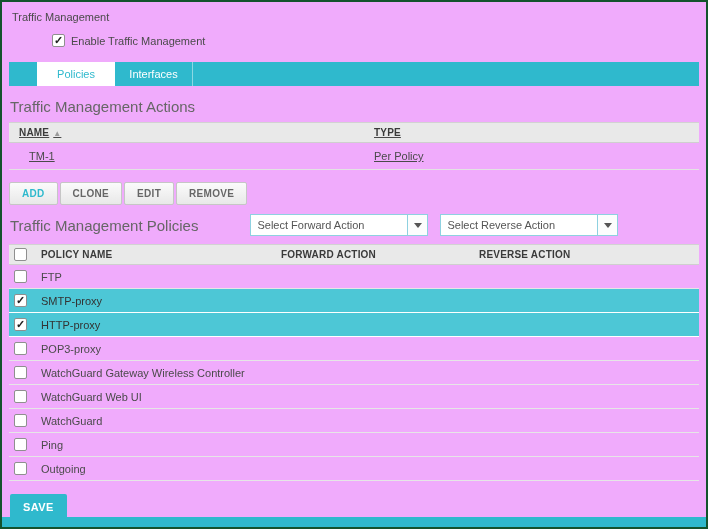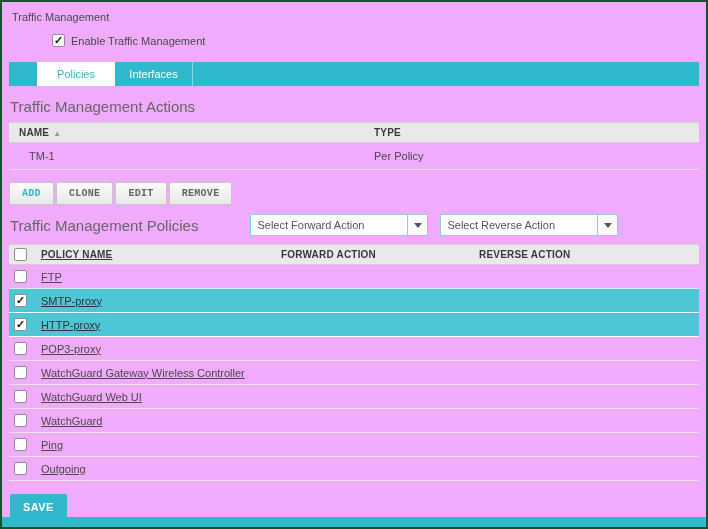--- a/index.html
+++ b/index.html
@@ -24,41 +24,41 @@
   .tabbar{margin:15px 7px 0 7px;height:24px;background:var(--accent);display:flex;align-items:stretch;padding-left:8px;}
   .tab{
     min-width:78px;padding:0 14px;display:flex;align-items:center;justify-content:center;
     color:#fff;font-size:11px;cursor:pointer;border-right:1px solid rgba(255,255,255,.45);
   }
   .tab:first-child{border-left:1px solid rgba(255,255,255,.45);margin-left:20px;}
   .tab.active{background:#fff;color:var(--accent);border-right-color:transparent;border-left-color:transparent;}
   
   .section-title{font-size:15px;font-weight:400;color:#666;margin:12px 0 7px 8px;}
   
-  .atable{margin:0 7px;font-size:11px;}
+  .atable{margin:0 7px;font-size:11px;text-decoration:underline;}
   .ahead{
     display:grid;grid-template-columns:355px 1fr;height:21px;align-items:center;
     background:#e9e9e9;border-top:1px solid #d2d2d2;border-bottom:1px solid #cfcfcf;
     font-size:10px;font-weight:bold;color:#3a3a3a;letter-spacing:.2px;
   }
   .ah-name{padding-left:10px;}
   .ah-type{padding-left:10px;}
   .sort{font-size:8px;color:#9a9a9a;margin-left:4px;font-weight:normal;}
   .arow{
     display:grid;grid-template-columns:355px 1fr;height:27px;align-items:center;
     border-bottom:1px solid #e3e3e3;cursor:pointer;
   }
   .a-name{padding-left:20px;}
   .a-type{padding-left:10px;}
   
   .toolbar{margin:12px 7px 0 7px;display:flex;gap:2px;}
   .btn{
     height:23px;padding:0 12px;font-size:10px;font-weight:bold;letter-spacing:.3px;color:#666;
     background:linear-gradient(#fbfbfb,#e8e8e8);border:1px solid #c6c6c6;border-radius:2px;
-    font-family:Liberation Mono, monospace;cursor:pointer;
+    font-family:Liberation Sans, sans-serif;cursor:pointer;
   }
   .btn.primary{color:var(--accent);}
   
   .pol-head-row{display:flex;align-items:center;margin:9px 7px 0 7px;}
   .pol-head-row .section-title{margin:0 0 0 1px;flex:none;}
   .select{
     width:178px;height:22px;margin-left:52px;border:1px solid #8ed1e0;background:#fff;
     display:flex;align-items:stretch;cursor:pointer;flex:none;
   }
   .select + .select{margin-left:12px;}
@@ -71,21 +71,21 @@
     display:grid;grid-template-columns:30px 240px 198px 1fr;height:21px;align-items:center;
     background:#e9e9e9;border-top:1px solid #d2d2d2;border-bottom:1px solid #cfcfcf;
     font-size:10px;font-weight:bold;color:#3a3a3a;letter-spacing:.2px;
   }
   .prow{
     display:grid;grid-template-columns:30px 240px 198px 1fr;height:24px;align-items:center;
     border-bottom:1px solid #e6e6e6;cursor:pointer;color:#4a4a4a;
   }
   .prow.selected{background:var(--selected);border-bottom:1px solid #fff;color:#333;}
   .c-check{display:flex;align-items:center;padding-left:5px;}
-  .c-name{padding-left:2px;text-decoration:underline;}
+  .c-name{padding-left:2px;}
   .c-fwd,.c-rev{padding-left:2px;}
   
   .save{
     margin:13px 0 0 8px;background:var(--accent);color:#fff;border:none;border-radius:2px;
     font-size:11px;font-weight:bold;letter-spacing:.4px;padding:7px 13px;cursor:pointer;font-family:inherit;
   }
   .bottom-bar{position:absolute;left:0;right:0;bottom:0;height:10px;background:var(--accent);}
 </style>
 </head>
 <body>

